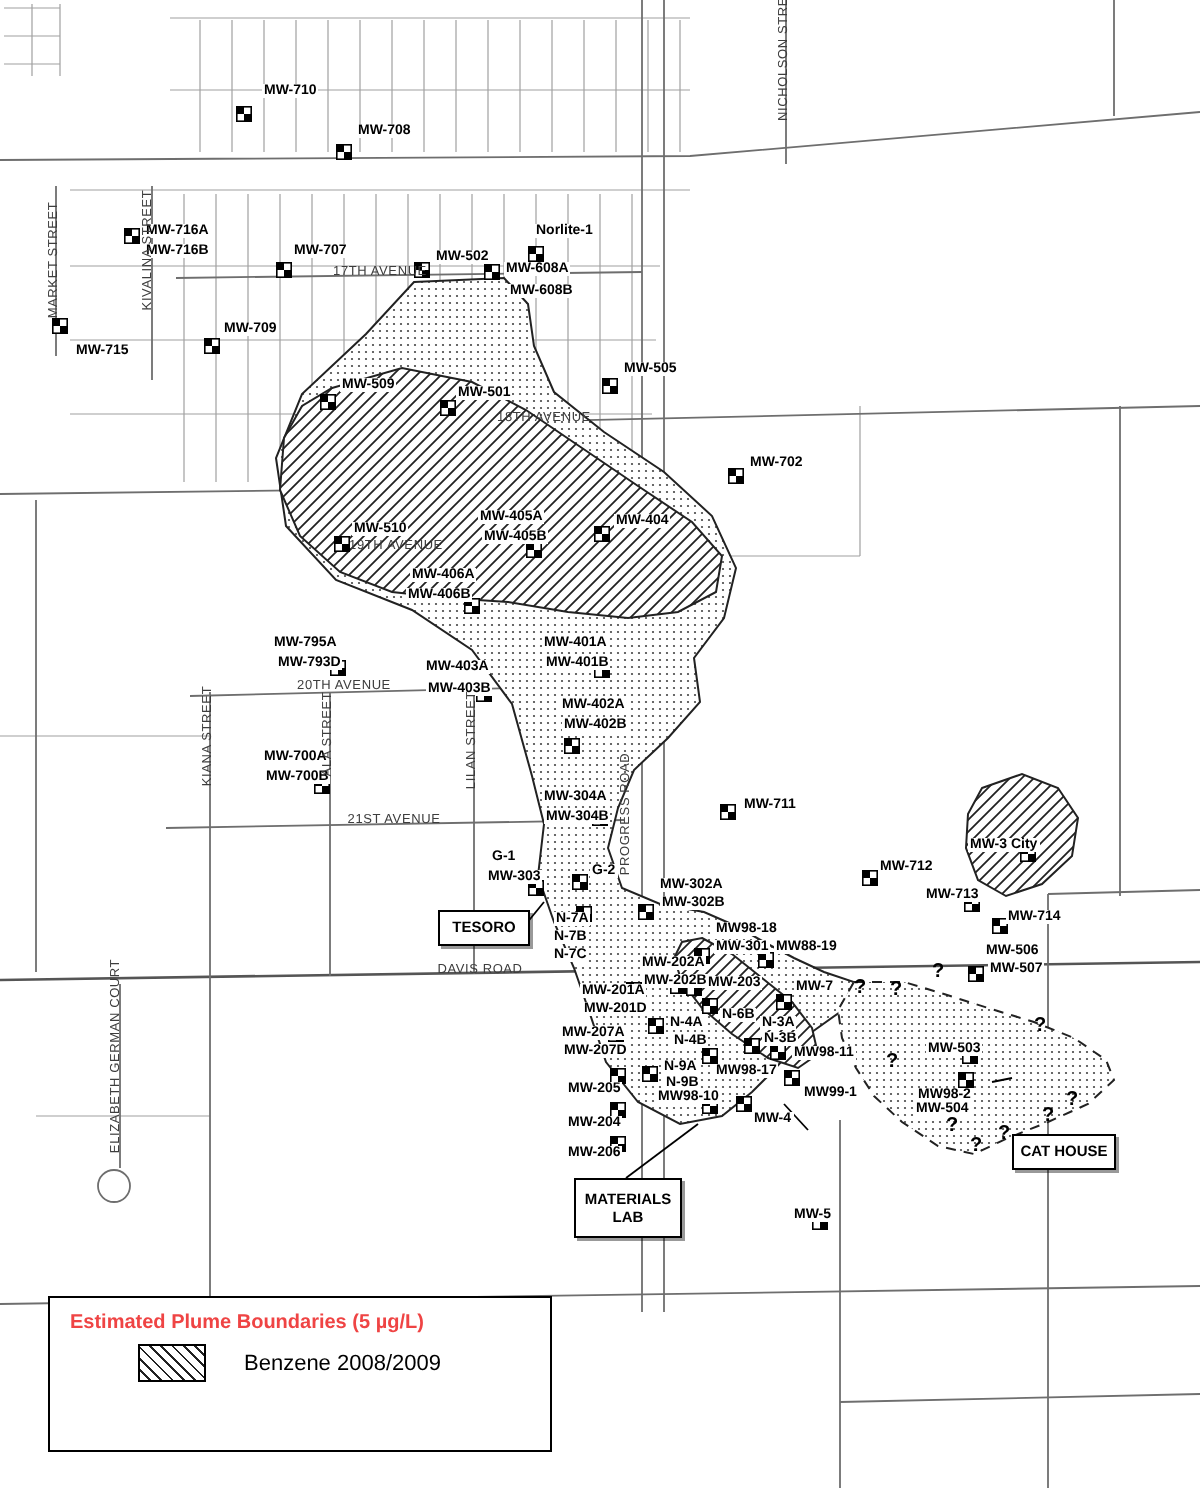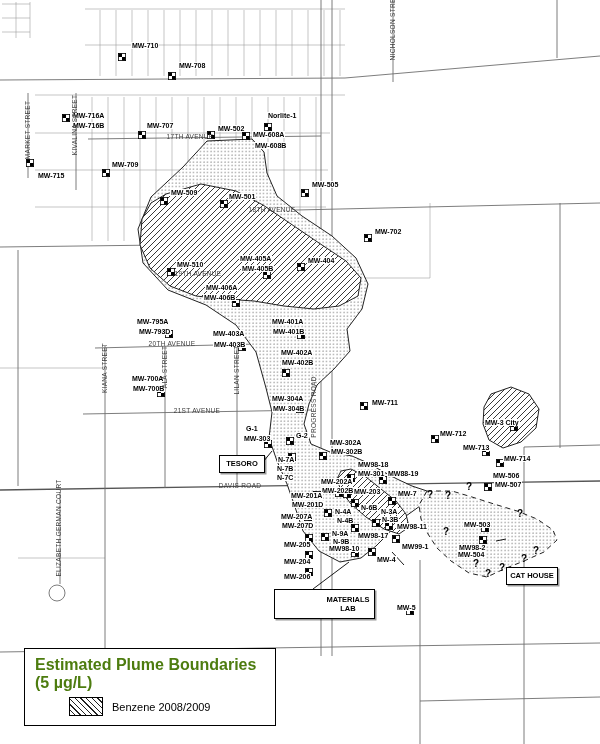--- a/index.html
+++ b/index.html
@@ -20,22 +20,22 @@
     transform:translate(-50%,-50%);letter-spacing:.3px;}
   .street.vstreet{transform:translate(-50%,-50%) rotate(-90deg);}
   .qmark{position:absolute;font-size:10px;font-weight:bold;color:#000;
     transform:translate(-50%,-50%);}
   .callout{position:absolute;background:#fff;border:1.2px solid #000;
     box-shadow:1.5px 1.5px 0 rgba(0,0,0,.4);display:flex;flex-direction:column;
     align-items:center;justify-content:center;font-size:7.5px;font-weight:bold;
     line-height:1.25;text-align:center;white-space:nowrap;}
   .legend{position:absolute;left:24px;top:648px;width:252px;height:78px;
     background:#fff;border:1.5px solid #000;box-sizing:border-box;padding:7px 8px 6px 10px;}
-  .legend-title{font-size:16px;font-weight:bold;color:#4d7c0f;}
-  .legend-row{display:flex;align-items:center;gap:9px;margin:5px 0 0 34px;}
+  .legend-title{font-size:10px;font-weight:bold;color:#ef4444;}
+  .legend-row{display:flex;align-items:center;gap:19px;margin:5px 0 0 34px;}
   .swatch{width:34px;height:19px;border:1px solid #000;box-sizing:border-box;background:#fff;}
   .swatch.hatch{background-image:repeating-linear-gradient(45deg,#fff 0,#fff 3px,#222 3px,#222 4px);}
   .swatch.dots{background-image:radial-gradient(#333 .7px,rgba(0,0,0,0) .9px);background-size:3.5px 3.5px;}
   .legend-label{font-size:11px;color:#000;}
 </style>
 </head>
 <body>
 
 <div class="stage">
 
@@ -192,21 +192,21 @@
         <use x="406" y="607" width="8" height="8" href="#bench" xlink:href="#bench"></use>
         <use x="481" y="524" width="8" height="8" href="#bench" xlink:href="#bench"></use>
         <use x="479" y="536" width="8" height="8" href="#bench" xlink:href="#bench"></use>
       </g>
   </svg>
 
   <div id="labels">
       <div class="callout" style="left: 219px; top: 455px; width: 44px; height: 16px;">
         <span>TESORO</span>
       </div>
-      <div class="callout" style="left: 274px; top: 589px; width: 52px; height: 28px; padding-left: 47px;">
+      <div class="callout" style="left: 287px; top: 589px; width: 52px; height: 28px;">
         <span>MATERIALS</span>
         <span>LAB</span>
       </div>
       <div class="callout" style="left: 506px; top: 530px; width: 50px; height: 16px; margin-top: 37px;">
         <span>CAT HOUSE</span>
       </div>
       <div class="well-label" style="left: 131px; top: 42px;">MW-710</div>
       <div class="well-label" style="left: 178px; top: 62px;">MW-708</div>
       <div class="well-label" style="left: 72px; top: 112px;">MW-716A</div>
       <div class="well-label" style="left: 72px; top: 122px;">MW-716B</div>

